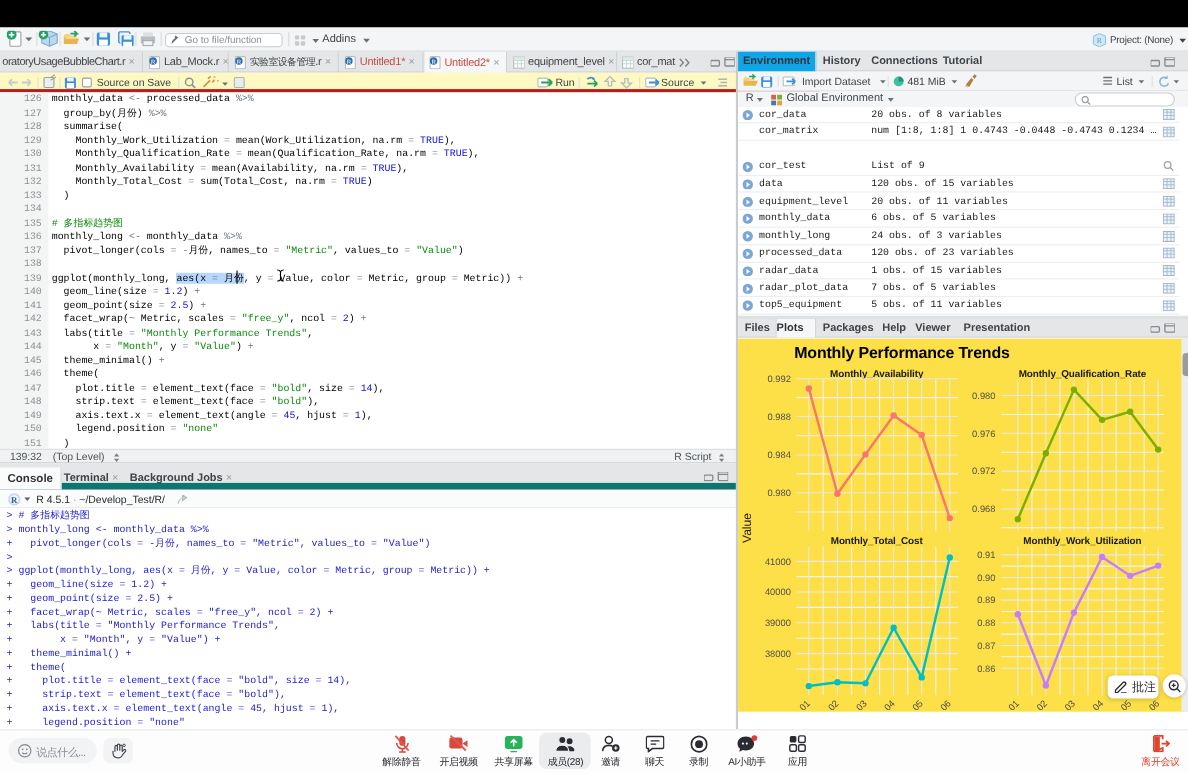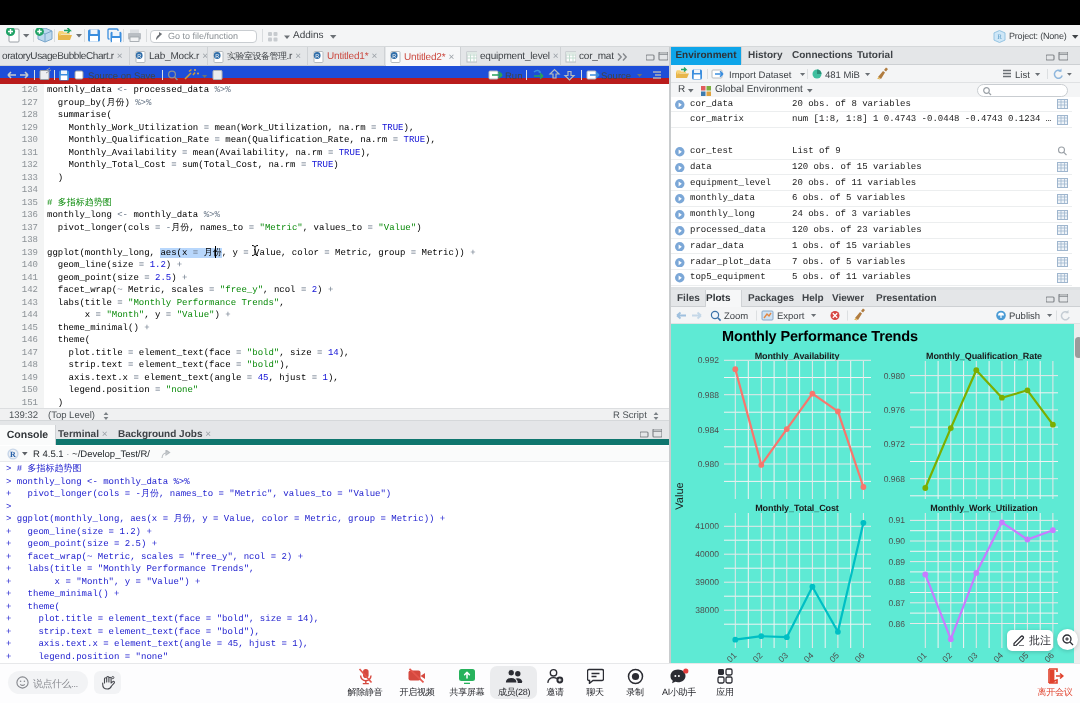--- a/index.html
+++ b/index.html
@@ -116,21 +116,21 @@
           <rect x="1" y="1" width="10" height="2.4" fill="#dfe9e4"></rect>
         </svg>cor_mat<svg width="11" height="8" viewBox="0 0 11 8" style="margin-left:3px">
           <path d="M1 0.5l3.2 3.5L1 7.5M6 0.5l3.2 3.5L6 7.5" stroke="#85898d" stroke-width="1.4" fill="none"></path>
         </svg></div>
  <svg class="abs" style="left:646px;top:5px" width="22" height="9" viewBox="0 0 22 9">
         <rect x="0" y="3" width="8" height="5" rx="1" fill="none" stroke="#85898d" stroke-width="1.2"></rect>
         <rect x="13" y="0" width="9" height="8" rx="1" fill="none" stroke="#85898d" stroke-width="1.2"></rect>
         <path d="M13 2.2h9" stroke="#85898d" stroke-width="1.2"></path>
       </svg>
 </div>
-<div class="abs" id="edtb" style="left:0;top:66px;width:745px;height:18px;background:#1d4ed8;border-bottom:6px solid #b91c1c">
+<div class="abs" id="edtb" style="left:0;top:66px;width:745px;height:18px;background:#fef9c3;border-bottom:3px solid #b91c1c">
  <svg class="abs" style="left:0;top:0" width="669" height="18" viewBox="0 0 669 18">
   <path d="M8 9h8M8 9l3-3M8 9l3 3" stroke="#c6cacd" stroke-width="1.6" fill="none"></path>
   <path d="M20 9h8M28 9l-3-3M28 9l-3 3" stroke="#c6cacd" stroke-width="1.6" fill="none"></path>
   <path d="M34.5 4v10" stroke="#dcdfe1"></path>
   <rect x="40" y="4.5" width="9" height="9" rx="1" fill="#eceef0" stroke="#9aa0a6"></rect>
         <path d="M46 4.5l4-2.5M46 7l5-3" stroke="#9aa0a6" fill="none"></path>
   <path d="M54.5 4v10" stroke="#dcdfe1"></path>
   <rect x="59" y="4.5" width="10" height="10" rx="1.5" fill="#3b8ede"></rect>
         <rect x="61" y="4.5" width="6" height="3.5" fill="#eef4fa"></rect>
         <rect x="60.7" y="9.5" width="6.6" height="4.5" fill="#fff"></rect>
@@ -510,21 +510,21 @@
         <path d="M327 8.5a3 3 0 0 1 6 0" fill="#fff"></path>
         <path d="M330 7v4" stroke="#fff" stroke-width="1.2"></path>
         <path d="M330 6l1.6 2h-3.2z" fill="#fff"></path>
   <text x="338" y="11.5" font-size="9.5" fill="#3f4347" font-family="Liberation Sans">Publish</text>
   <path d="M376 7l2.6 3 2.6-3z" fill="#6b7075"></path>
   <path d="M385.5 3.5v10" stroke="#dcdfe1"></path>
   <path d="M397 5.7a4 4 0 1 0 1.2 4.4" fill="none" stroke="#c5cdd4" stroke-width="1.5"></path>
         <path d="M397.5 3v3.3h-3.3z" fill="#c5cdd4"></path>
  </svg>
 </div>
-<div class="abs" id="plotarea" style="left:671px;top:324px;width:409px;height:339px;background:#5eead4">
+<div class="abs" id="plotarea" style="left:671px;top:308px;width:409px;height:339px;background:#fde047">
  <svg class="abs" style="left:0;top:0" width="409" height="339" viewBox="671 324 409 339">
 
   <text x="722" y="341" font-size="14.5" font-weight="bold" fill="#000" font-family="Liberation Sans" letter-spacing="-0.15">Monthly Performance Trends</text>
 
   <text x="683" y="496" font-size="11" fill="#1a1a1a" font-family="Liberation Sans" transform="rotate(-90,683,496)" text-anchor="middle">Value</text>
 
   <text x="797" y="359" font-size="9" font-weight="bold" fill="#1a1a1a" text-anchor="middle" font-family="Liberation Sans" letter-spacing="-0.1">Monthly_Availability</text>
   <text x="984" y="359" font-size="9" font-weight="bold" fill="#1a1a1a" text-anchor="middle" font-family="Liberation Sans" letter-spacing="-0.1">Monthly_Qualification_Rate</text>
   <text x="797" y="510.5" font-size="9" font-weight="bold" fill="#1a1a1a" text-anchor="middle" font-family="Liberation Sans" letter-spacing="-0.1">Monthly_Total_Cost</text>
   <text x="984" y="510.5" font-size="9" font-weight="bold" fill="#1a1a1a" text-anchor="middle" font-family="Liberation Sans" letter-spacing="-0.1">Monthly_Work_Utilization</text>

